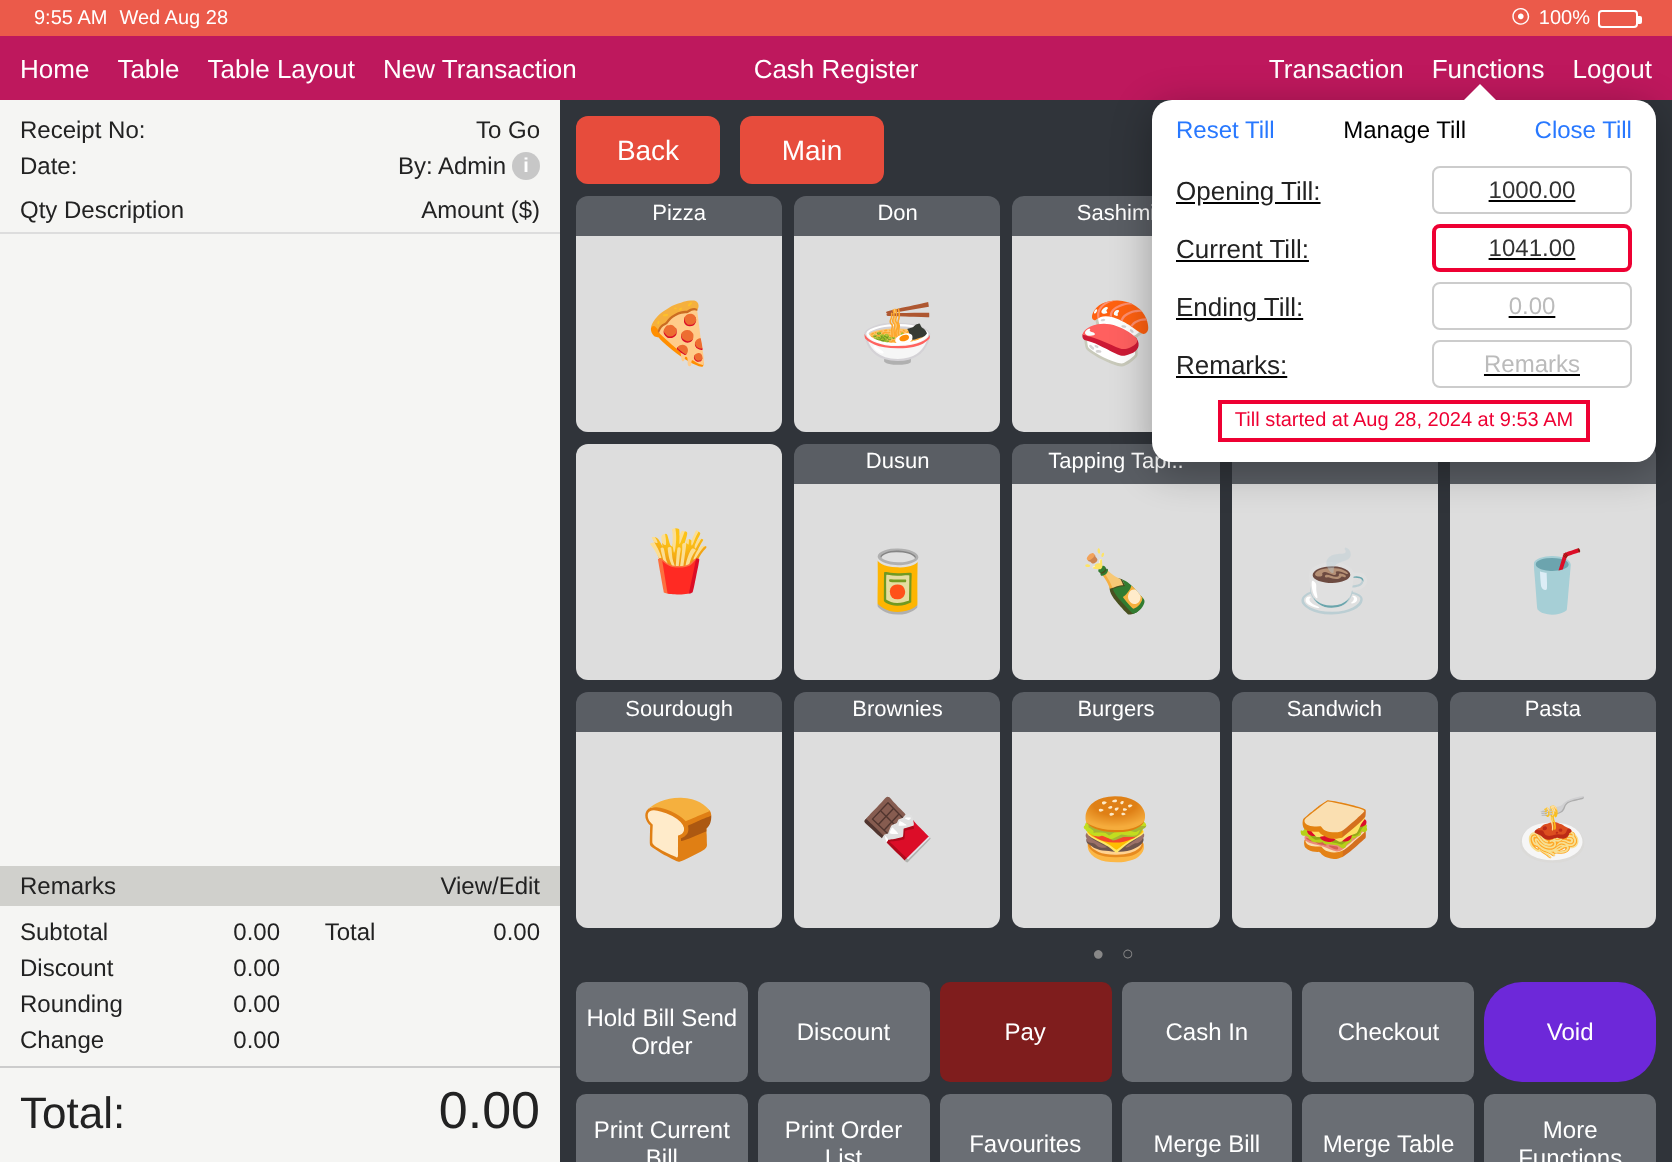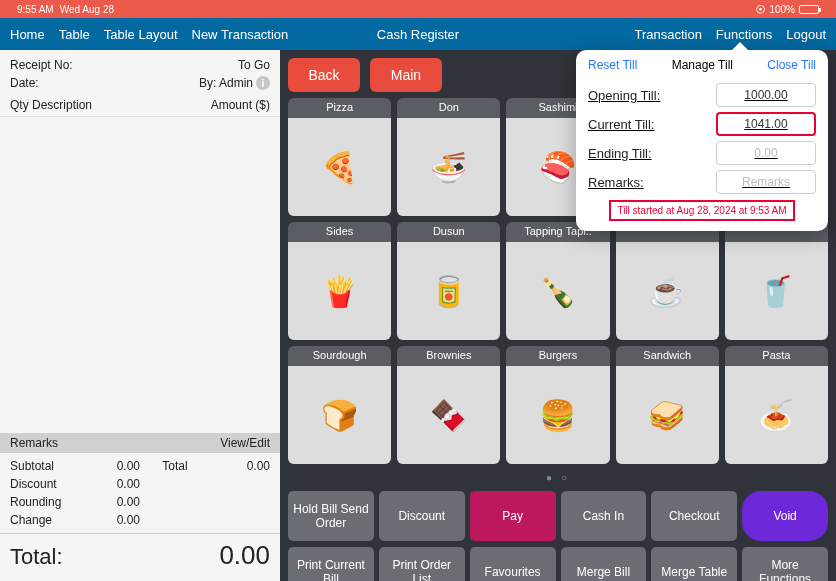--- a/index.html
+++ b/index.html
@@ -7,21 +7,21 @@
 
   
   .status-bar { height: 18px; background: #eb5a4a; color: #fff; display: flex; align-items: center; justify-content: space-between; padding: 0 17px; font-size: 10px; }
   .status-left { display: flex; gap: 6px; }
   .status-right { display: flex; align-items: center; gap: 4px; }
   .battery { width: 20px; height: 9px; border: 1px solid #fff; border-radius: 2px; position: relative; }
   .battery::after { content:""; position:absolute; right:-3px; top:2px; width:2px; height:4px; background:#fff; border-radius:0 1px 1px 0;}
   .battery-fill { background:#fff; height:100%; width:100%; }
 
   
-  .nav { height: 32px; background: #0369a1; display: flex; align-items: center; color: #fff; font-size: 13px; padding: 0 10px; position:relative;}
+  .nav { height: 32px; background: #be185d; display: flex; align-items: center; color: #fff; font-size: 13px; padding: 0 10px; position:relative;}
   .nav-left { display: flex; gap: 14px; }
   .nav-title { position:absolute; left:50%; transform:translateX(-50%); font-weight:500;}
   .nav-right { margin-left: auto; display: flex; gap: 14px; }
   .nav a { color: #fff; text-decoration: none; cursor: pointer; }
 
   .main { display: flex; height: calc(581px - 50px); }
 
   
   .receipt { width: 280px; background: #f5f5f3; display: flex; flex-direction: column; font-size: 12px; color:#222; }
   .receipt-header { padding: 6px 10px 4px; }
@@ -48,21 +48,21 @@
   
   .menu-grid { display:grid; grid-template-columns: repeat(5, 1fr); gap:6px;}
   .menu-item { background:#5a5e64; border-radius:6px; overflow:hidden; height:118px; display:flex; flex-direction:column;}
   .menu-label { color:#fff; font-size:11px; text-align:center; padding:3px 2px; height:20px; overflow:hidden;}
   .menu-img { flex:1; background:#ddd; display:flex; align-items:center; justify-content:center; font-size:30px;}
   
   .pager { text-align:center; color:#888; font-size:10px; letter-spacing:3px; margin:2px 0;}
   
   .action-grid { display:grid; grid-template-columns: repeat(6, 1fr); gap:5px;}
   .abtn { background:#6a6e74; border:none; border-radius:5px; color:#fff; font-size:12px; height:50px; cursor:pointer; display:flex; align-items:center; justify-content:center; text-align:center; line-height:1.2; padding:0 4px;}
-  .abtn.pay { background:#be185d;}
+  .abtn.pay { background:#7f1d1d;}
   .abtn.void { background:#6d28d9;border-radius:19px;}
 
   
   .popover { position:absolute; top:50px; right:8px; width:252px; background:#fff; border-radius:10px; box-shadow:0 4px 20px rgba(0,0,0,0.3); padding:0; z-index:100;}
   .popover::before { content:""; position:absolute; top:-8px; right:80px; border:8px solid transparent; border-bottom-color:#fff; border-top:none;}
   .pop-tabs { display:flex; justify-content:space-between; padding:8px 12px 6px; font-size:12px;align-items:flex-end;}
   .pop-tab { color:#2878ff; cursor:pointer;}
   .pop-tab.active { color:#000;}
   .pop-body { padding:0 12px 10px;}
   .pop-row { display:flex; justify-content:space-between; align-items:center; margin:5px 0;text-decoration:underline;}
@@ -180,21 +180,20 @@
         </div>
         <div class="menu-item">
           <div class="menu-label"></div>
           <div class="menu-img">🥘</div>
         </div>
         <div class="menu-item">
           <div class="menu-label"></div>
           <div class="menu-img">🍱</div>
         </div>
         <div class="menu-item">
-          <div class="menu-label">Sides</div>
           <div class="menu-img">🍟</div>
         </div>
         <div class="menu-item">
           <div class="menu-label">Dusun</div>
           <div class="menu-img">🥫</div>
         </div>
         <div class="menu-item">
           <div class="menu-label">Tapping Tapi..</div>
           <div class="menu-img">🍾</div>
         </div>

